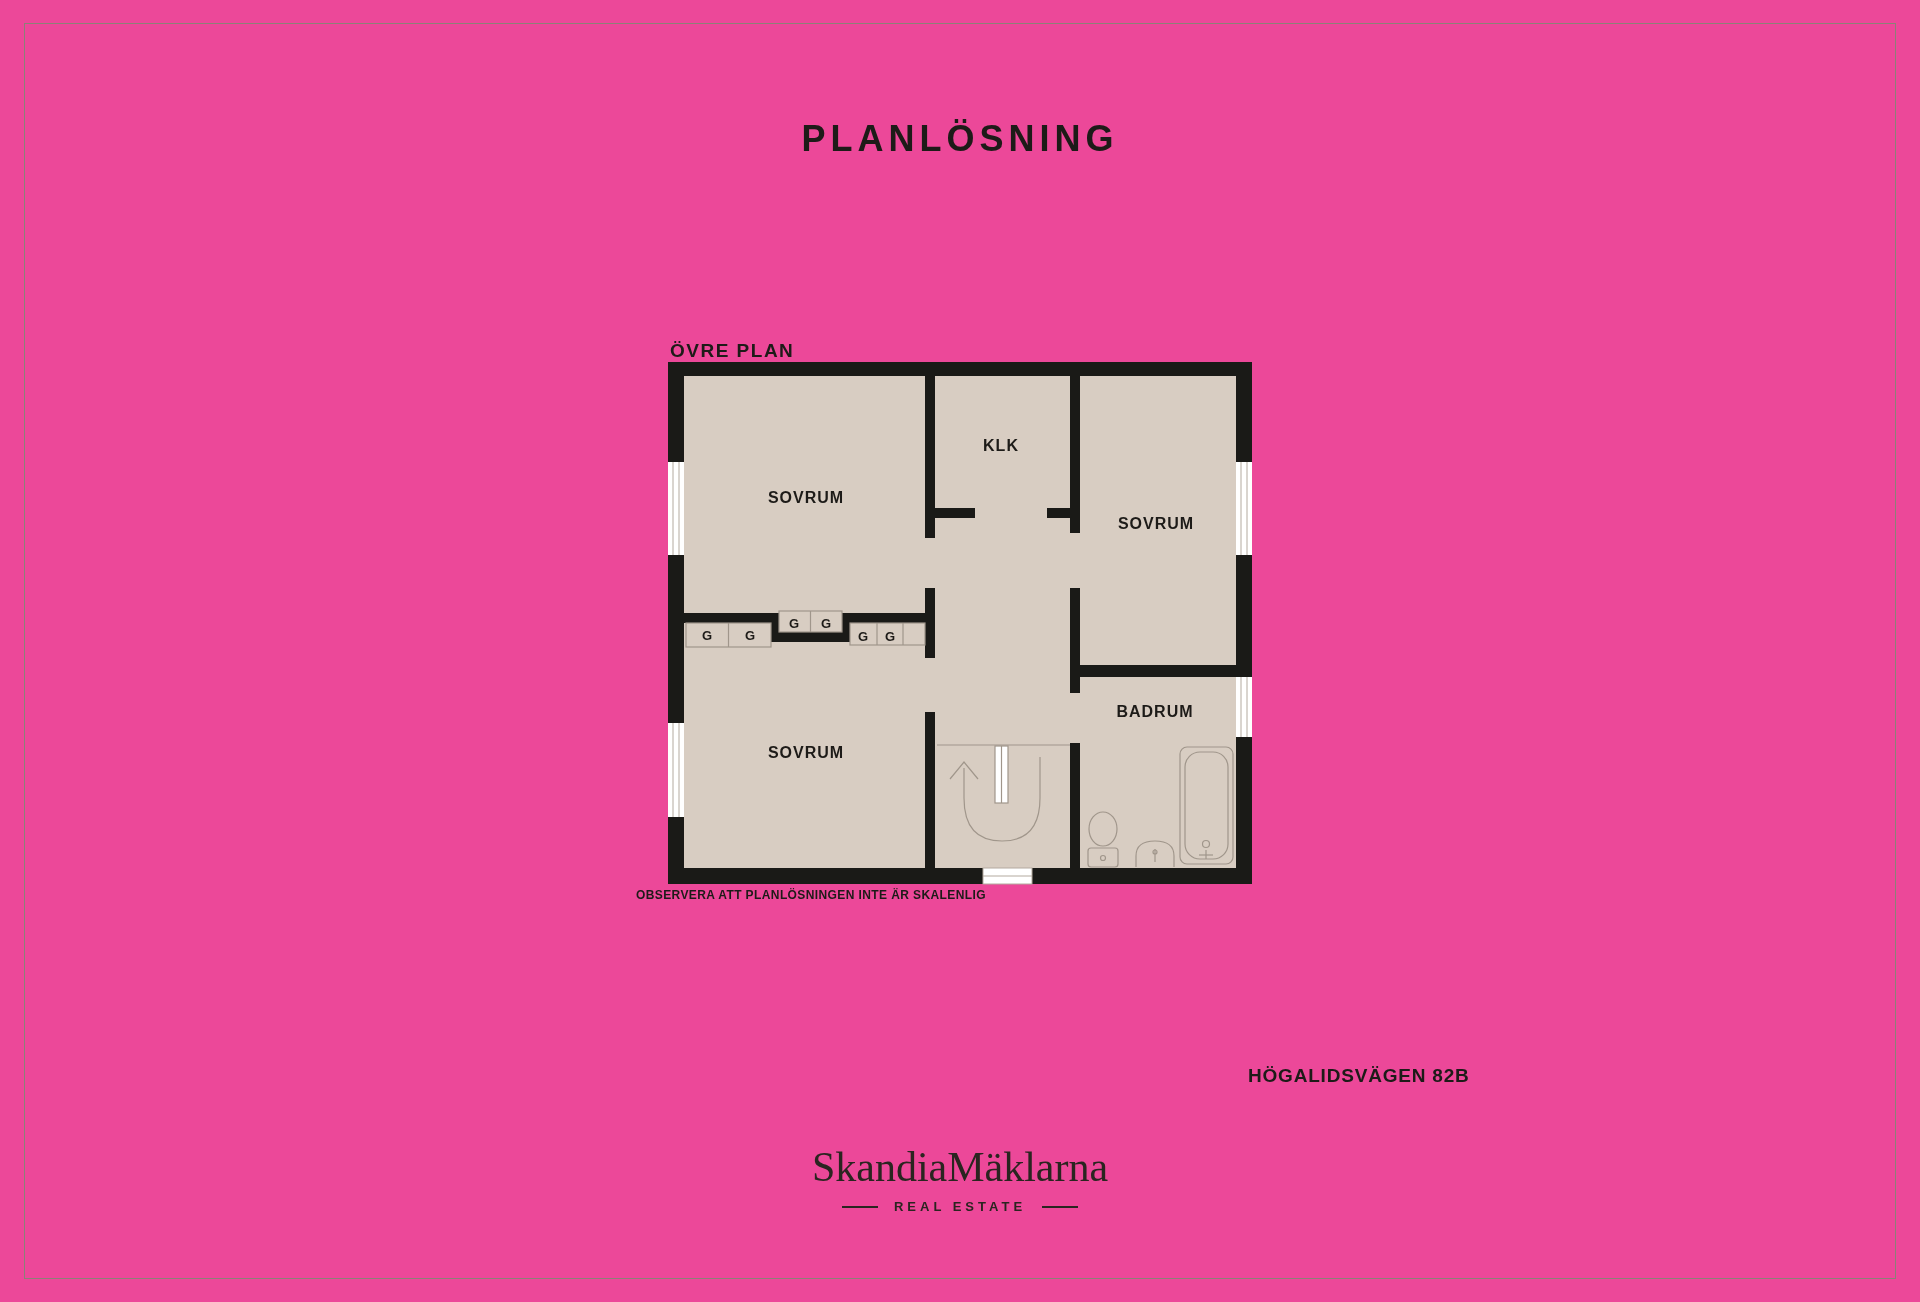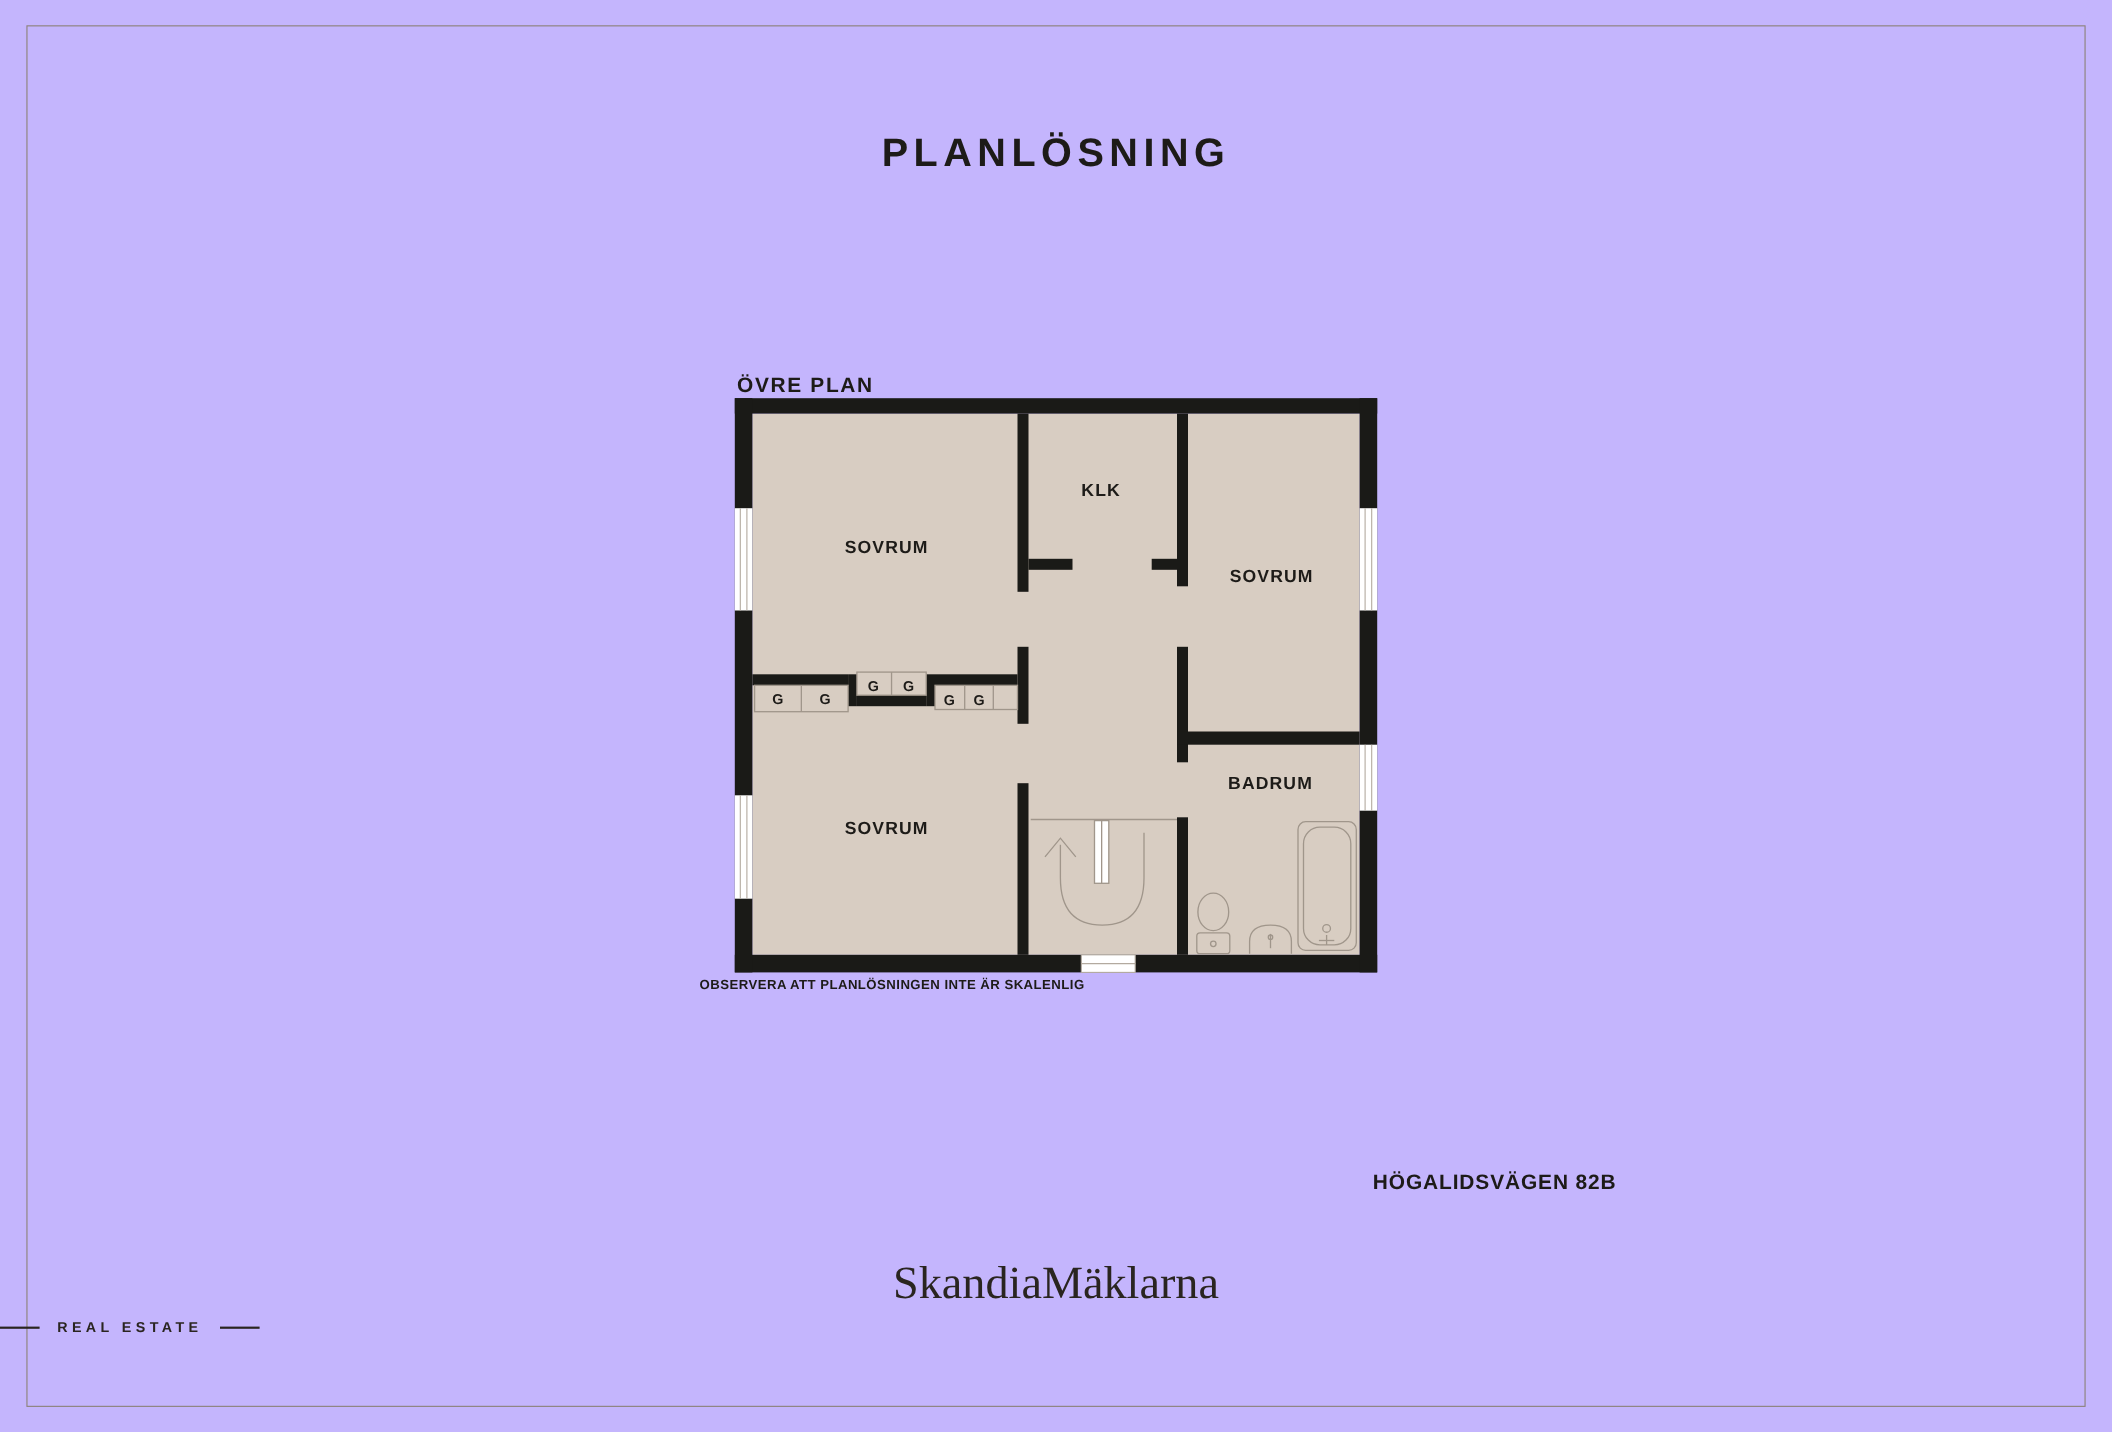--- a/index.html
+++ b/index.html
@@ -1,28 +1,28 @@
 <!DOCTYPE html>
 <html><head>
 <meta charset="utf-8">
 <style>
   html,body{margin:0;padding:0;background:#ded4c9;}
-  .page{position:relative;width:1920px;height:1302px;background:#c4b5fd;overflow:hidden;
+  .page{position:relative;width:1920px;height:1302px;background:#ec4899;overflow:hidden;
         font-family:"Liberation Sans",sans-serif;color:#1d1b18;}
   .page-border{position:absolute;left:24px;top:23px;right:24px;bottom:23px;
                border:1px solid #8b8177;pointer-events:none;}
   .title{position:absolute;left:0;top:118px;width:100%;text-align:center;
          font-size:36px;font-weight:bold;letter-spacing:5px;}
   .floor-label{position:absolute;left:670px;top:340px;font-size:19px;font-weight:bold;letter-spacing:1.5px;text-align:right;}
   .disclaimer{position:absolute;left:636px;top:888px;font-size:12px;font-weight:bold;letter-spacing:0.4px;}
   .address{position:absolute;left:1248px;top:1065px;font-size:19px;font-weight:bold;letter-spacing:0.8px;}
   .logo{position:absolute;left:0;top:1143px;width:100%;text-align:center;
         font-family:"Liberation Serif","DejaVu Serif",serif;font-size:42px;color:#2a2520;}
   .tagline{position:absolute;left:0;top:1199px;width:100%;display:flex;align-items:center;
-           justify-content:flex-start;gap:16px;}
+           justify-content:center;gap:16px;}
   .tagline .dash{width:36px;height:0;border-top:2px solid #2a2520;}
   .tagline .txt{font-size:13px;font-weight:bold;letter-spacing:4px;color:#2a2520;}
   svg text{font-family:"Liberation Sans",sans-serif;fill:#1d1b18;}
   .room-lbl{font-size:16px;font-weight:bold;letter-spacing:1px;}
   .g-lbl{font-size:13px;font-weight:bold;}
   .wall{fill:#1a1a17;}
   .thin{stroke:#a0968b;stroke-width:1.2;fill:none;}
   .winline{stroke:#b3aa9f;stroke-width:1;}
 </style>
 </head>

